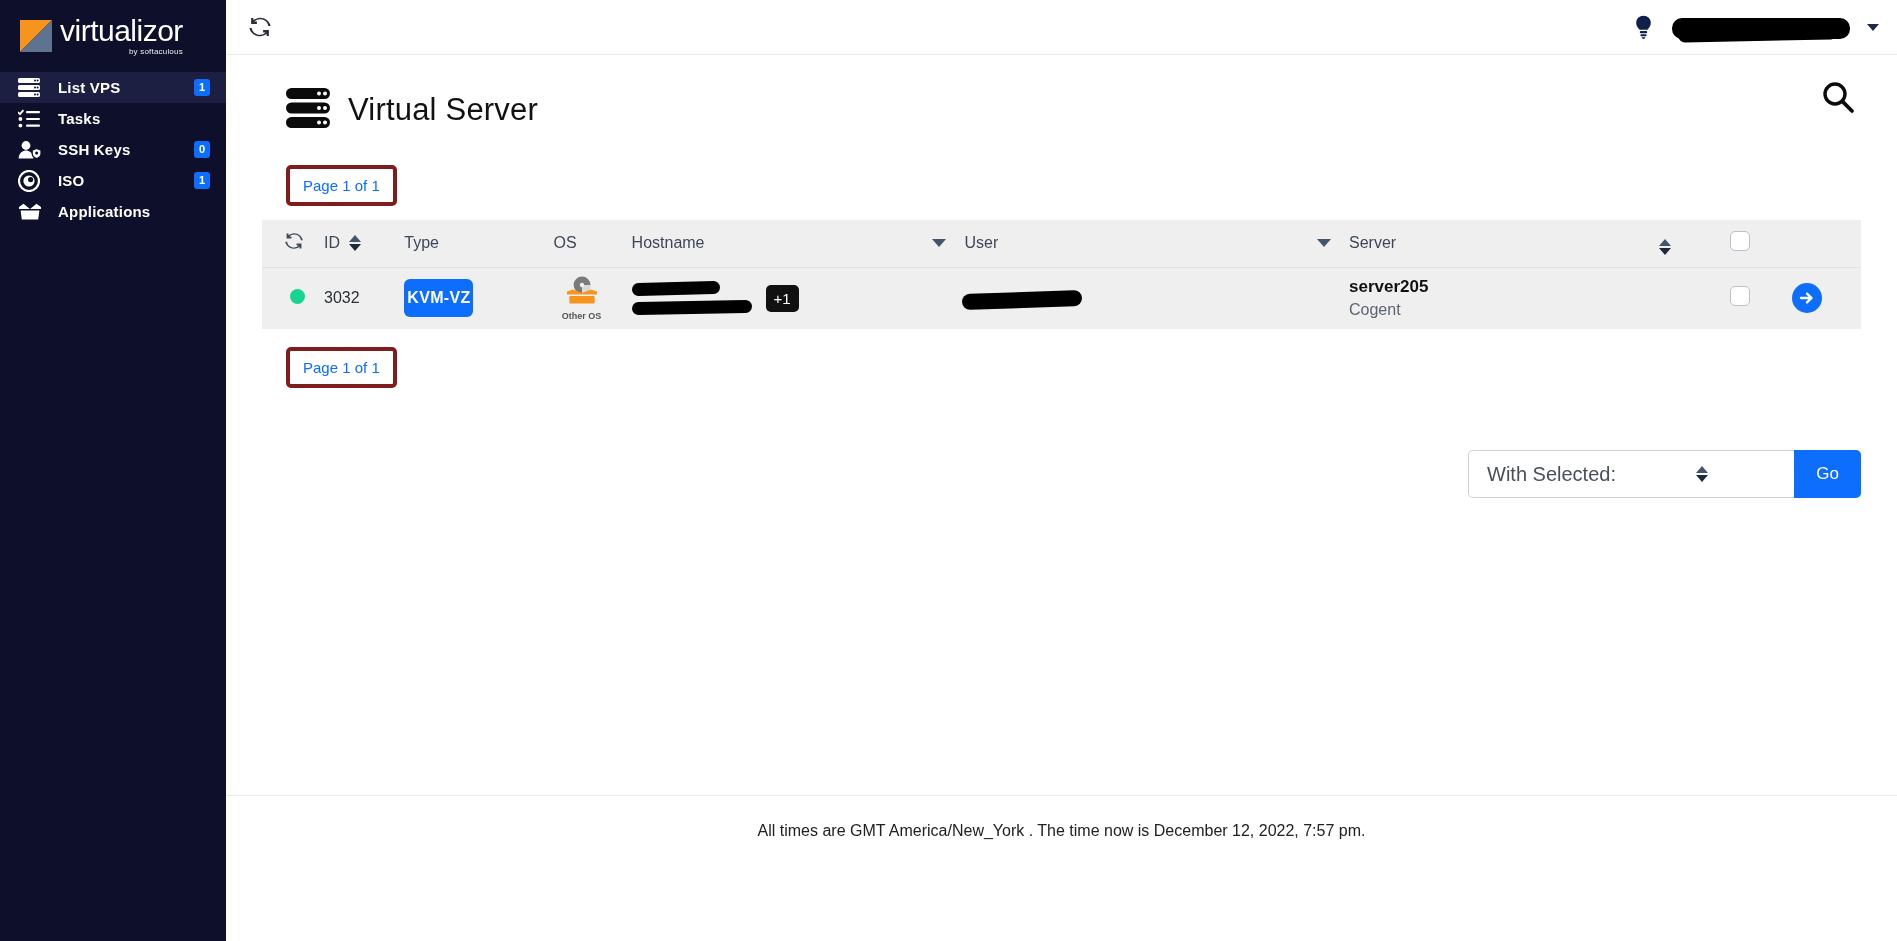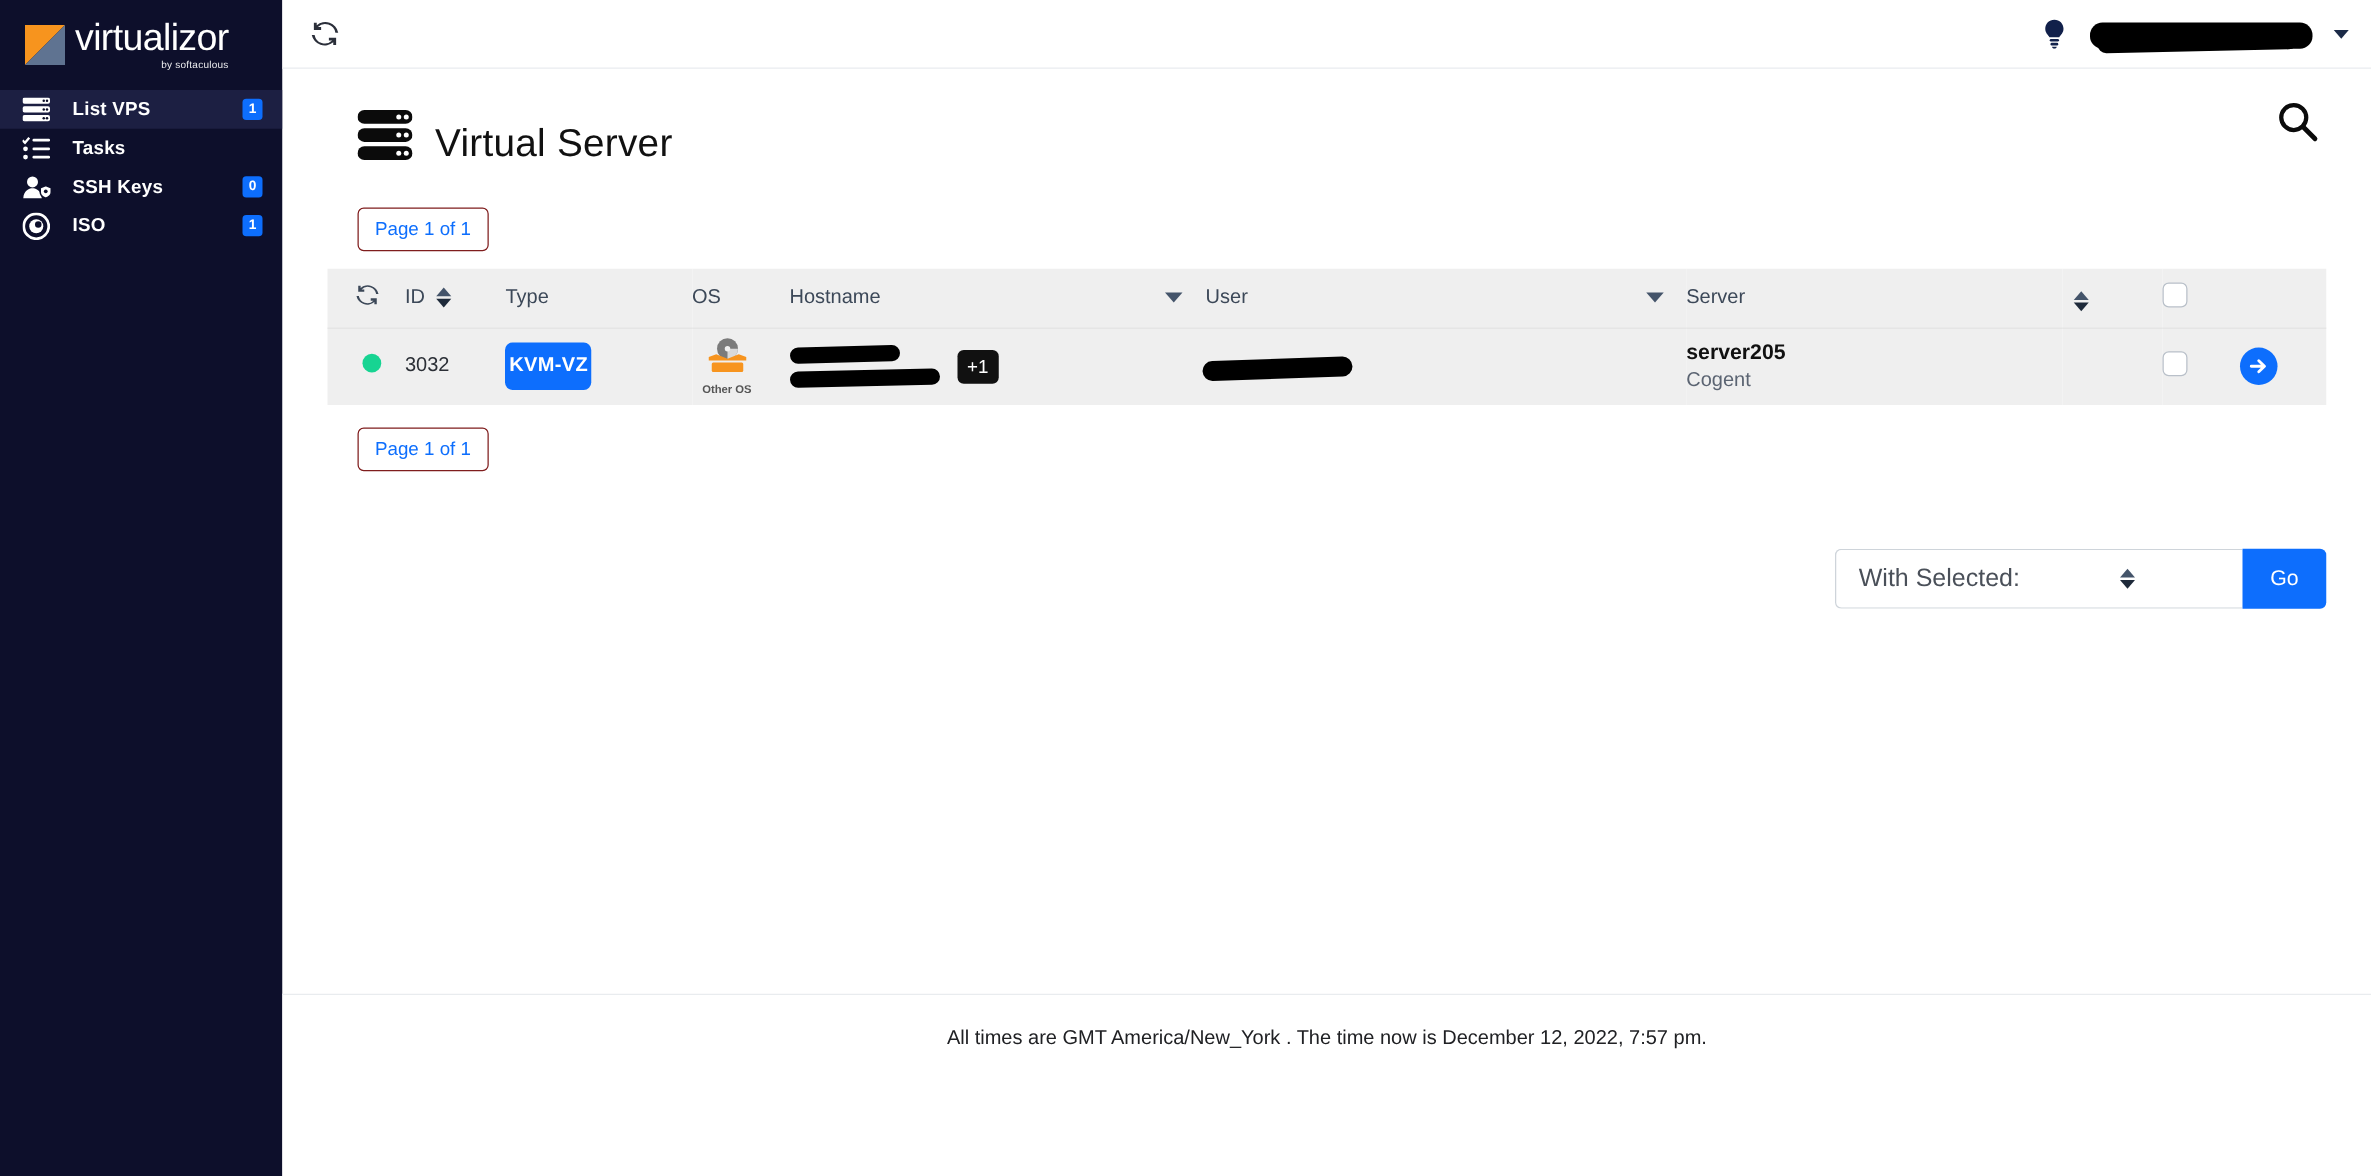--- a/index.html
+++ b/index.html
@@ -83,26 +83,26 @@
     transform: rotate(-1.2deg);
   }
   .user-caret {
     width: 0; height: 0; margin-left: 17px;
     border-left: 6px solid transparent; border-right: 6px solid transparent;
     border-top: 7px solid #1b2a47;
   }
 
   .content { flex: 1 1 auto; padding: 0 36px; overflow: hidden; }
 
-  .page-head { display: flex; align-items: flex-end; padding: 33px 0 0 24px; }
+  .page-head { display: flex; align-items: center; padding: 33px 0 0 24px; }
   .page-head .srv-ico { margin-right: 18px; }
   .page-title { font-size: 31px; font-weight: 400; color: #111; letter-spacing: .2px; }
 
   .pager {
-    display: inline-block; border: 1px solid #7f1d1d; border-radius: 5px;
+    display: inline-block; border: 4px solid #7f1d1d; border-radius: 5px;
     padding: 8px 13px; color: #0d6efd; font-size: 15px; background: #fff;
     cursor: pointer; font-weight: 500;
   }
   .pager-top { margin: 33px 0 0 24px; }
   .pager-bot { margin: 18px 0 0 24px; }
 
   
   .tbl { width: 100%; border-collapse: collapse; margin-top: 14px; table-layout: fixed; }
   .tbl thead th {
     background: #efefef; height: 47px; text-align: left;
@@ -268,20 +268,29 @@
           <svg width="22" height="22" viewBox="0 0 22 22">
             <circle cx="11" cy="11" r="10" fill="none" stroke="#fff" stroke-width="2.2"></circle>
             <circle cx="11" cy="11" r="5.6" fill="#fff"></circle>
             <circle cx="12.6" cy="9.6" r="2.6" fill="#0d0f2b"></circle>
           </svg>
         </span>
         <span class="nav-label">ISO</span>
         <span class="badge">1</span>
       </div>
 
+      <div class="nav-item">
+        <span class="nav-ico">
+          <svg width="24" height="18" viewBox="0 0 24 18">
+            <path d="M1 4 L5.5 0.8 L12 6 L18.5 0.8 L23 4 L23 6 L1 6 Z" fill="#fff"></path>
+            <path d="M2.6 7.4 L21.4 7.4 L20.2 16.6 L3.8 16.6 Z" fill="#fff"></path>
+          </svg>
+        </span>
+        <span class="nav-label">Applications</span>
+      </div>
 
     </nav>
   </aside>
 
   <section class="main">
 
     <div class="topbar">
       <span class="topbar-refresh">
         <svg width="24" height="24" viewBox="0 0 24 24">
           <path d="M20.3 11.1 A8.3 8.3 0 0 0 6.3 6.6 L8.9 6.6 L8.9 8.9 L3.1 8.9 L3.1 3.1 L5.4 3.1 L5.4 5.2 A10.6 10.6 0 0 1 22.6 11.1 Z" fill="#2b2f3a"></path>

